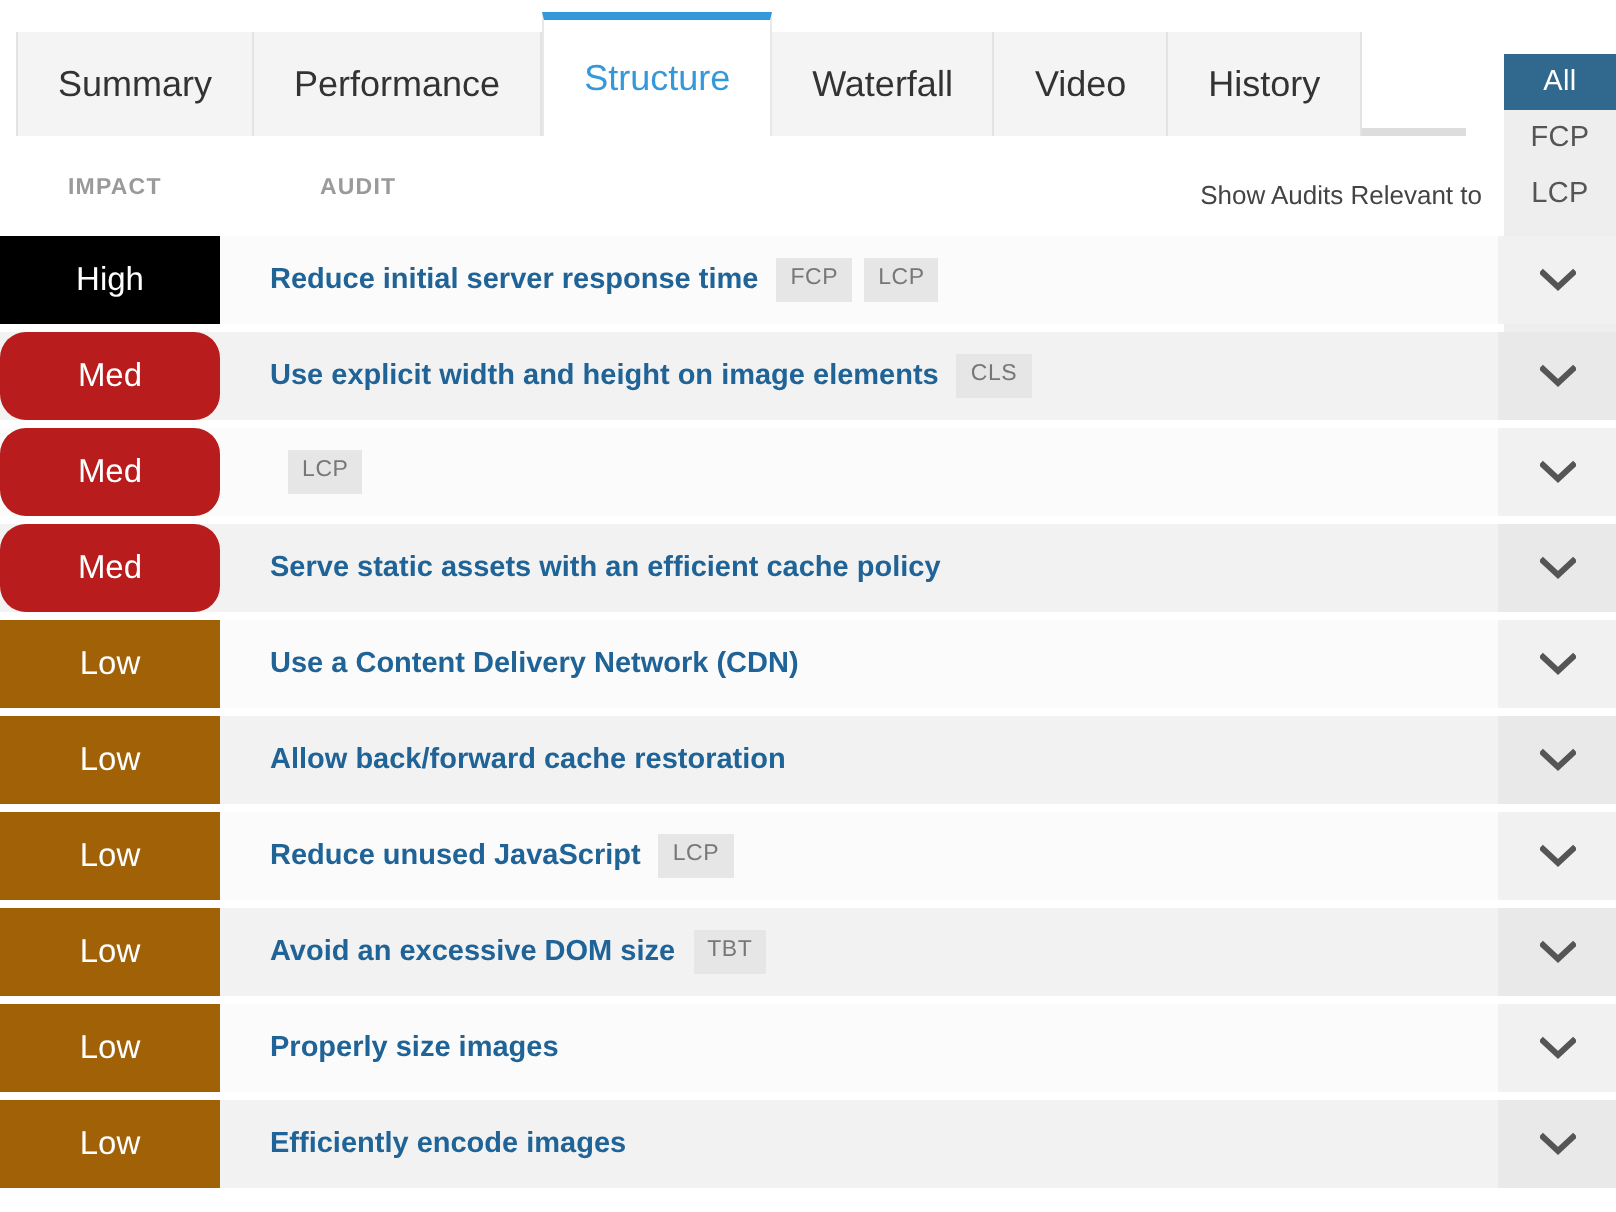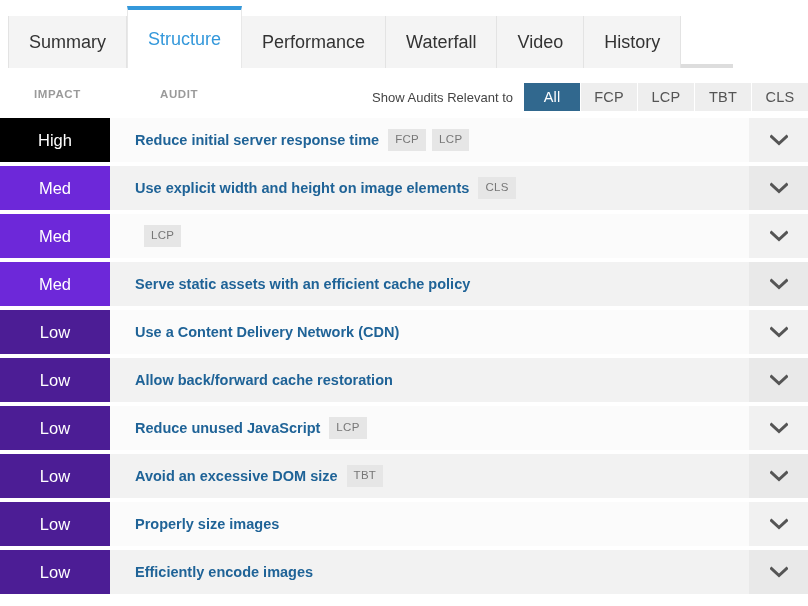--- a/index.html
+++ b/index.html
@@ -70,20 +70,21 @@
     justify-content: flex-end;
     padding-top: 12px;
   }
   .filter-label {
     font-size: 13px;
     color: #444444;
     margin-right: 10px;
   }
   .filter-btns {
     display: flex;
+    flex-direction: column;
   }
   .filter-btn {
     width: 56px;
     height: 28px;
     box-sizing: border-box;
     display: flex;
     align-items: center;
     justify-content: center;
     font-size: 14.5px;
     color: #555555;
@@ -135,22 +136,22 @@
   .badge {
     width: 110px;
     flex: 0 0 110px;
     display: flex;
     align-items: center;
     justify-content: center;
     color: #ffffff;
     font-size: 16.5px;
   }
   .badge.high { background: #000000; }
-  .badge.med  { background: #6d28d9; }
-  .badge.low  { background: #4c1d95; }
+  .badge.med  { background: #b91c1c; border-radius: 13px; }
+  .badge.low  { background: #a16207; }
 
   .audit {
     flex: 1 1 auto;
     display: flex;
     align-items: center;
     padding-left: 25px;
     min-width: 0;
   }
   .audit-title {
     font-size: 14.5px;
@@ -188,22 +189,22 @@
     display: block;
   }
 </style>
 </head>
 <body>
 
 <div class="tabbar">
   <div class="tabbar-rule"></div>
   <div id="tabs-host" style="display:flex; align-items:flex-end;text-align:center;">
       <div class="tab">Summary</div>
+      <div class="tab">Performance</div>
       <div class="tab active">Structure</div>
-      <div class="tab">Performance</div>
       <div class="tab">Waterfall</div>
       <div class="tab">Video</div>
       <div class="tab">History</div>
     </div>
 </div>
 
 <div class="filterbar">
   <span class="filter-label">Show Audits Relevant to</span>
   <div class="filter-btns" id="filter-host">
       <div class="filter-btn active">All</div>

